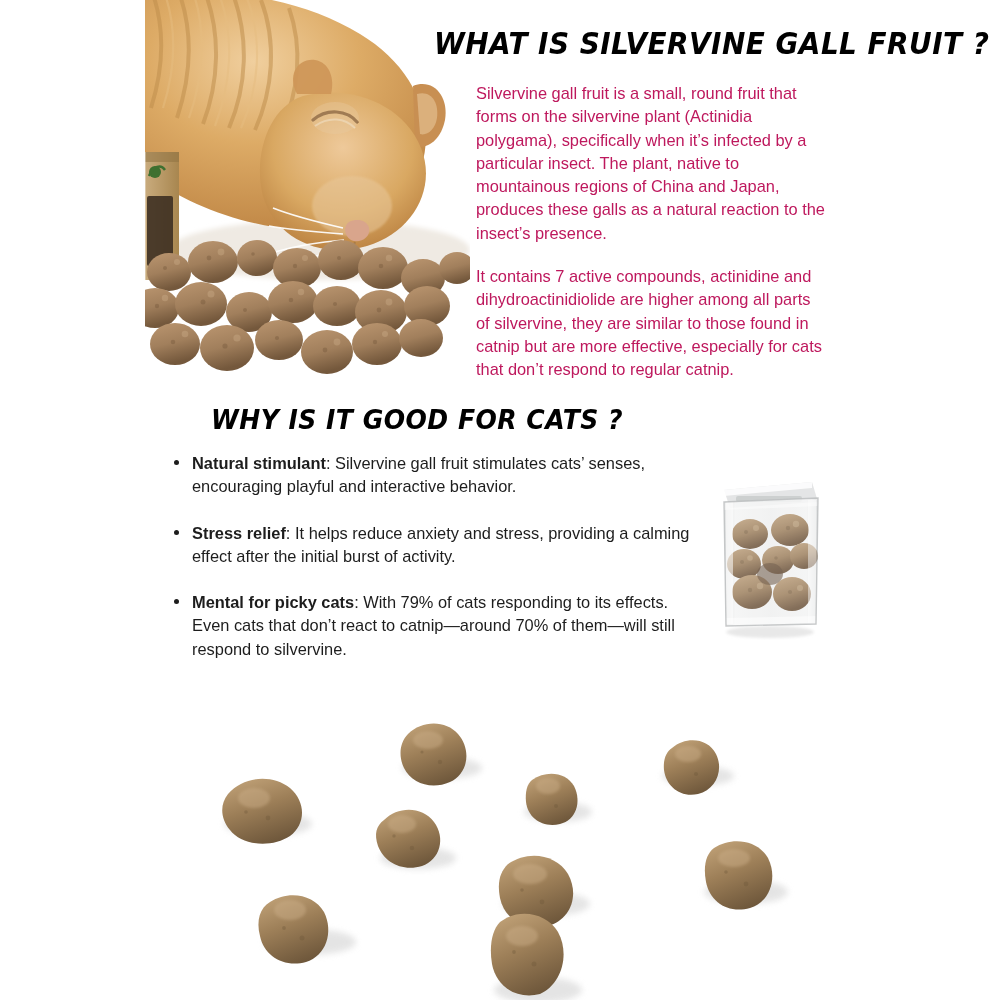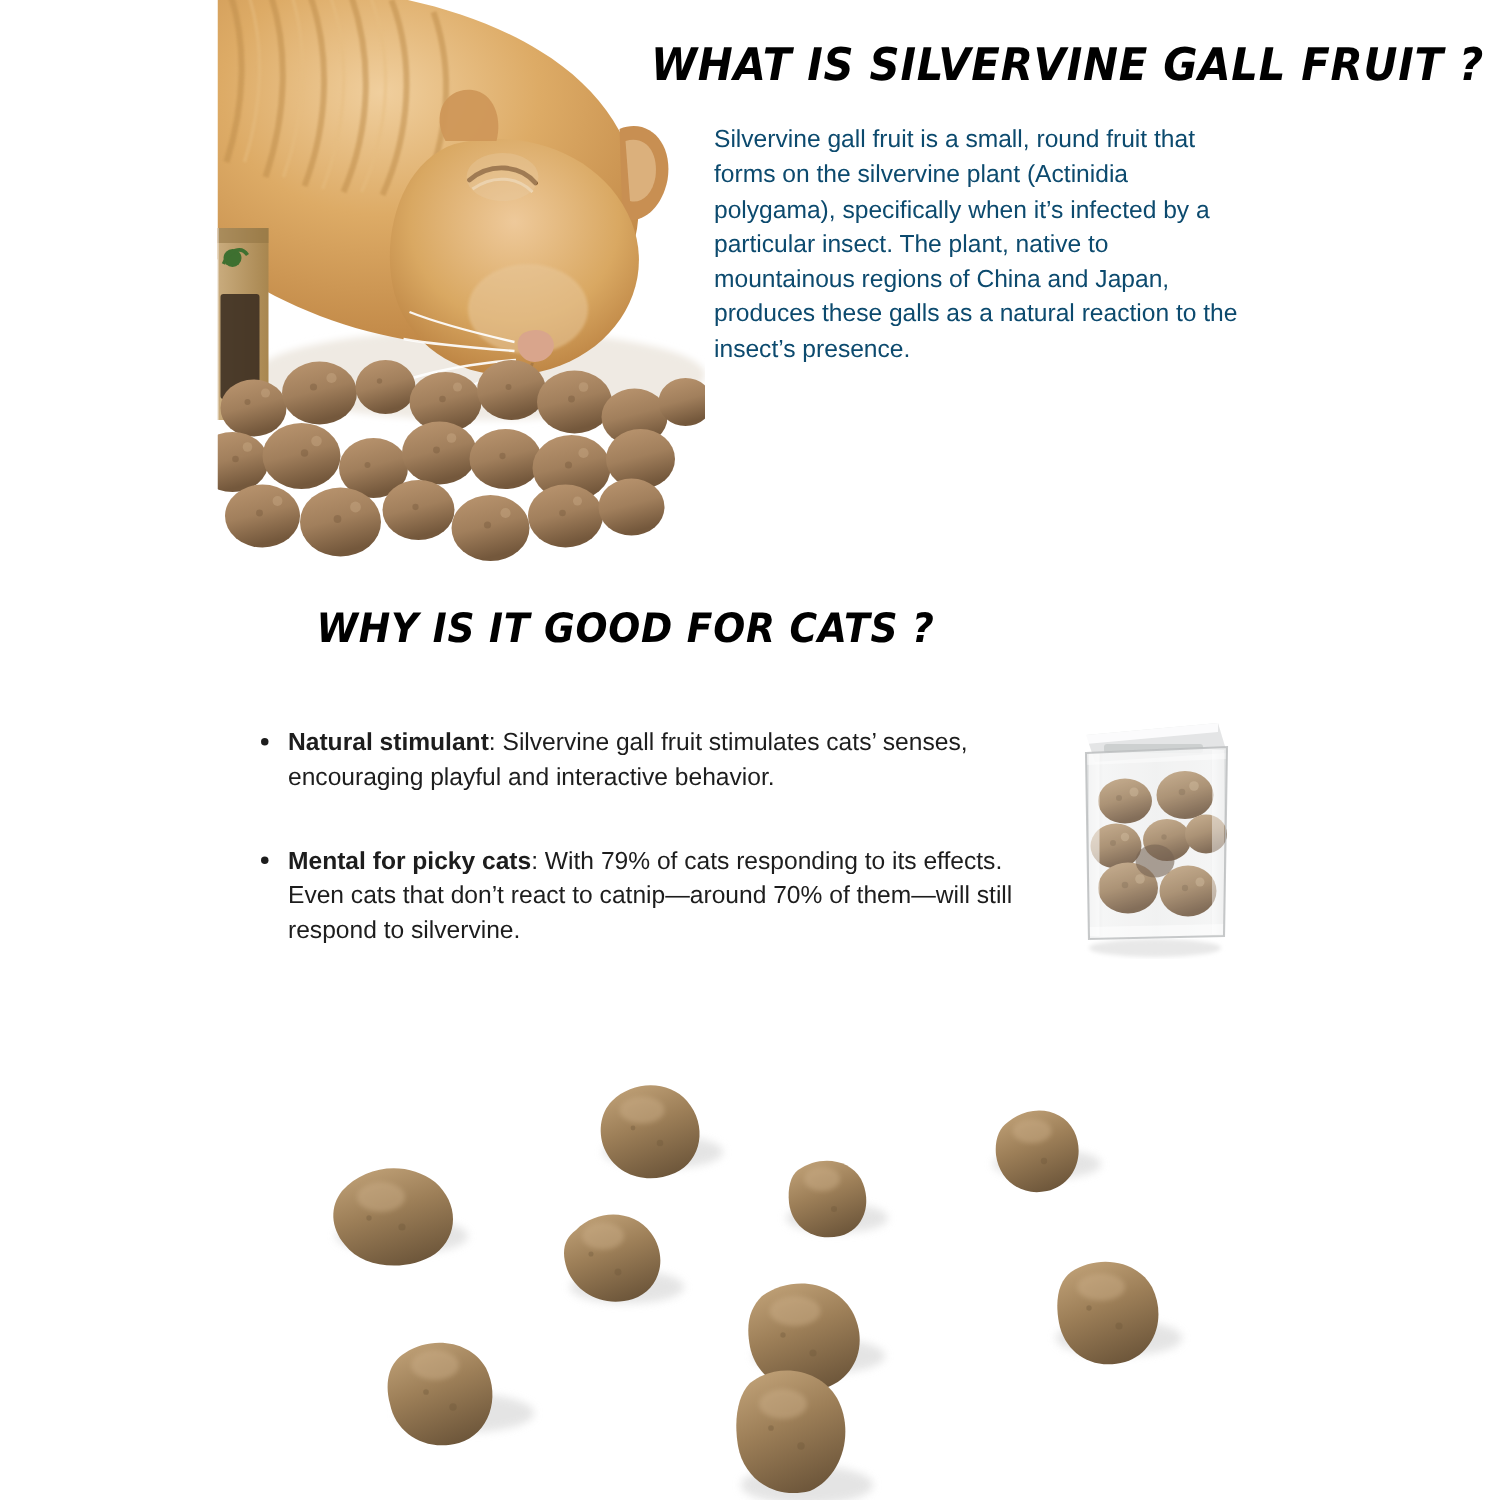--- a/index.html
+++ b/index.html
@@ -26,31 +26,31 @@
     transform-origin:left center;
   }
   #h-what{left:434px;top:26px;font-size:30px;}
   #h-why{left:211px;top:404px;font-size:27px;}
 
   
   .body-col{
     position:absolute;
     left:476px;top:82px;width:352px;
     font-size:16.4px;line-height:1.42;
-    color:#0c4a6e;
+    color:#be185d;
   }
   .body-col p{margin:0 0 20px 0;}
 
   
   .bullets{
     position:absolute;left:170px;top:452px;width:520px;
     margin:0;padding:0;list-style:none;
     font-size:16.4px;line-height:1.42;color:#1d1d1d;
   }
-  .bullets li{position:relative;padding-left:22px;margin-bottom:23px;margin-top:32px;}
+  .bullets li{position:relative;padding-left:22px;margin-bottom:23px;}
   .bullets li::before{
     content:"";position:absolute;left:4px;top:8px;
     width:5px;height:5px;border-radius:50%;background:#1d1d1d;
   }
   .bullets b{font-weight:700;}
 
   
   .photo{position:absolute;overflow:hidden;background:#fff;}
 
   
@@ -222,27 +222,31 @@
             <circle cx="240" cy="334" r="3"></circle>
         </g>
       </g>
     </svg>
   </div>
 
   <div class="display-heading" id="h-what">WHAT IS SILVERVINE GALL FRUIT ?</div>
 
   <div class="body-col">
     <p>Silvervine gall fruit is a small, round fruit that forms on the silvervine plant (Actinidia polygama), specifically when it’s infected by a particular insect. The plant, native to mountainous regions of China and Japan, produces these galls as a natural reaction to the insect’s presence.</p>
+    <p>It contains 7 active compounds, actinidine and dihydroactinidiolide are higher among all parts of silvervine, they are similar to those found in catnip but are more effective, especially for cats that don’t respond to regular catnip.</p>
   </div>
 
   <div class="display-heading" id="h-why">WHY IS IT GOOD FOR CATS ?</div>
 
   <ul class="bullets">
     <li>
       <b>Natural stimulant</b><span>: Silvervine gall fruit stimulates cats’ senses, encouraging playful and interactive behavior.</span>
+    </li>
+    <li>
+      <b>Stress relief</b><span>: It helps reduce anxiety and stress, providing a calming effect after the initial burst of activity.</span>
     </li>
     <li>
       <b>Mental for picky cats</b><span>: With 79% of cats responding to its effects. Even cats that don’t react to catnip—around 70% of them—will still respond to silvervine.</span>
     </li>
   </ul>
 
   <div class="photo" id="photo-jar">
     <svg width="140" height="175" viewBox="0 0 140 175">
       <defs>
         <linearGradient id="glassG" x1="0" y1="0" x2="1" y2="0">

